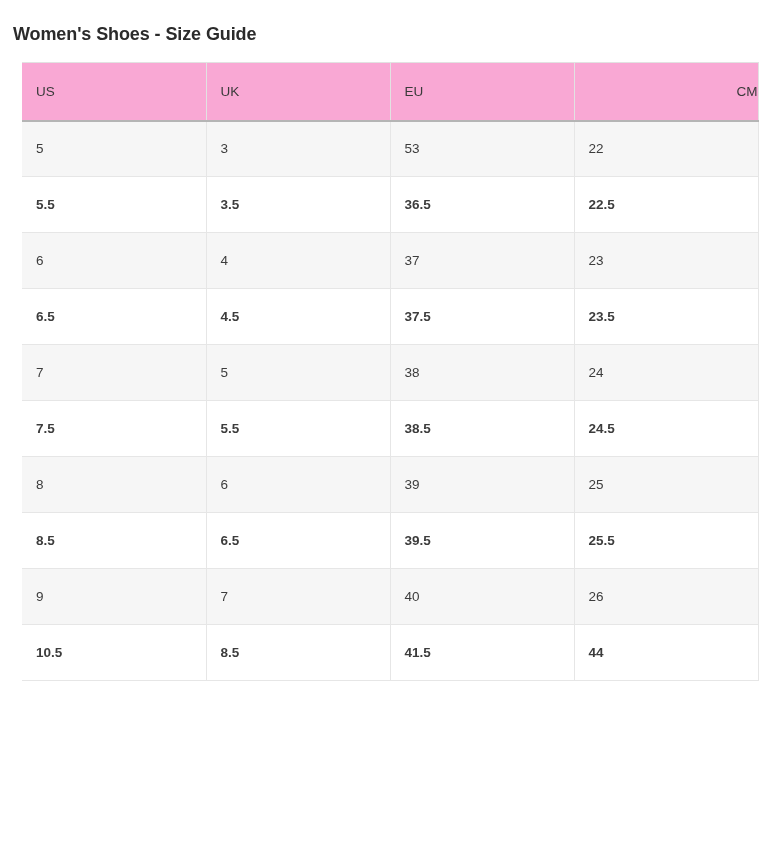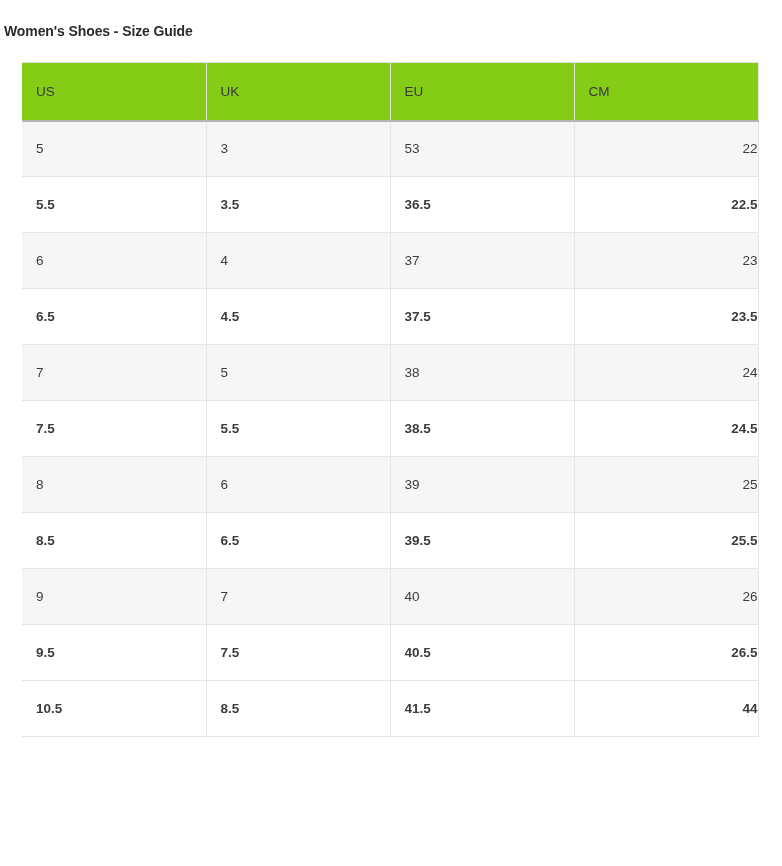--- a/index.html
+++ b/index.html
@@ -17,23 +17,23 @@
 
   .page {
     position: relative;
     width: 782px;
     height: 866px;
     box-sizing: border-box;
   }
 
   .page-title {
     position: absolute;
-    left: 4px;
+    left: 13px;
     top: 8px;
-    font-size: 14px;
+    font-size: 18px;
     font-weight: bold;
     color: #2b2b2b;
     letter-spacing: -0.1px;
     white-space: nowrap;
     line-height: 28px;
   }
 
   .table-wrap {
     position: absolute;
     left: 22px;
@@ -53,44 +53,44 @@
     width: 184px;
   }
 
   table.size-table thead th {
     text-align: left;
     font-weight: normal;
     color: #3a3a3a;
     font-size: 13.5px;
     height: 58px;
     padding: 0 0 0 14px;
-    background: #84cc16;
+    background: #f9a8d4;
     border-top: 1px solid #e2e2e2;
     border-bottom: 2px solid #b5b5b5;
     border-right: 1px solid #e2e2e2;
     vertical-align: middle;
     box-sizing: border-box;
   }
   table.size-table thead th:last-child {
     border-right: 1px solid #e2e2e2;
+    text-align: right;
   }
 
   table.size-table tbody td {
     height: 56px;
     padding: 0 0 0 14px;
     border-bottom: 1px solid #e6e6e6;
     border-right: 1px solid #e6e6e6;
     vertical-align: middle;
     box-sizing: border-box;
     color: #3c3c3c;
     font-size: 13.5px;
   }
   table.size-table tbody td:last-child {
     border-right: 1px solid #e6e6e6;
-    text-align: right;
   }
 
   table.size-table tbody tr.odd td {
     background: #f6f6f6;
   }
   table.size-table tbody tr.even td {
     background: #ffffff;
     font-weight: bold;
   }
 </style>
@@ -166,26 +166,20 @@
             <td>39.5</td>
             <td>25.5</td>
           </tr>
           <tr class="odd">
             <td>9</td>
             <td>7</td>
             <td>40</td>
             <td>26</td>
           </tr>
           <tr class="even">
-            <td>9.5</td>
-            <td>7.5</td>
-            <td>40.5</td>
-            <td>26.5</td>
-          </tr>
-          <tr class="even">
             <td>10.5</td>
             <td>8.5</td>
             <td>41.5</td>
             <td>44</td>
           </tr>
         </tbody>
     </table>
   </div>
 
 </div>

